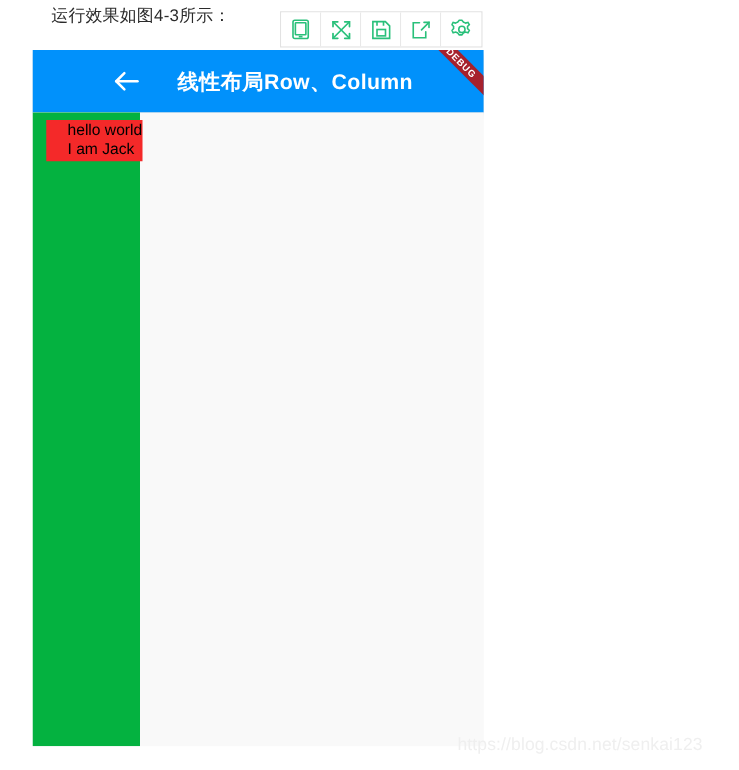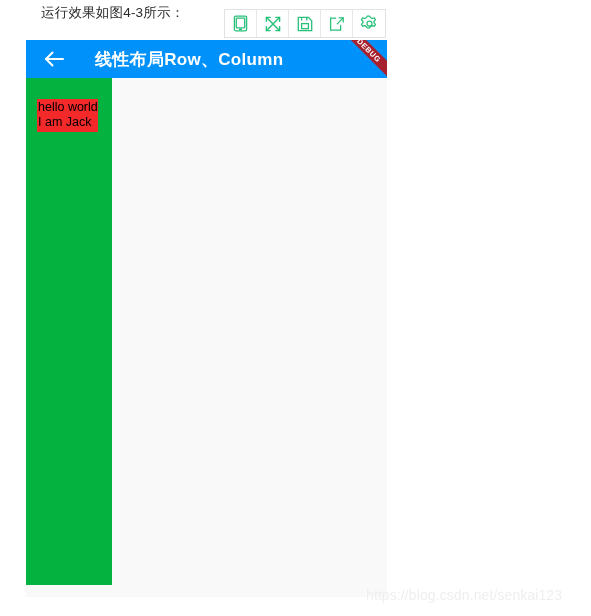--- a/index.html
+++ b/index.html
@@ -58,26 +58,27 @@
     left: 26px;
     top: 40px;
     width: 361px;
     height: 557px;
     background: #f9f9f9;
     overflow: hidden;
   }
 
   .appbar {
     position: relative;
-    height: 38px;
+    height: 50px;
     background: #0191fb;
     display: flex;
     align-items: center;
     box-shadow: 0 2px 4px rgba(0,0,0,0.22);
     overflow: hidden;
+    padding-left: 47px;
   }
   .back-icon {
     margin-left: 16px;
     width: 24px;
     height: 24px;
     display: flex;
     align-items: center;
     justify-content: center;
   }
   .appbar-title {
@@ -119,23 +120,22 @@
     width: 86px;
     height: 507px;
     background: #04b240;
   }
   .red-box {
     position: absolute;
     left: 11px;
     top: 6px;
     width: 61px;
     background: #f42929;
-    padding: 1px 0 2px 0;
+    padding: 1px 0 2px 16px;
     box-sizing: content-box;
-    margin-top: 15px;
   }
   .red-box .line {
     color: #000000;
     font-size: 12.5px;
     line-height: 15px;
     white-space: nowrap;
     padding-left: 1px;
   }
 
   

